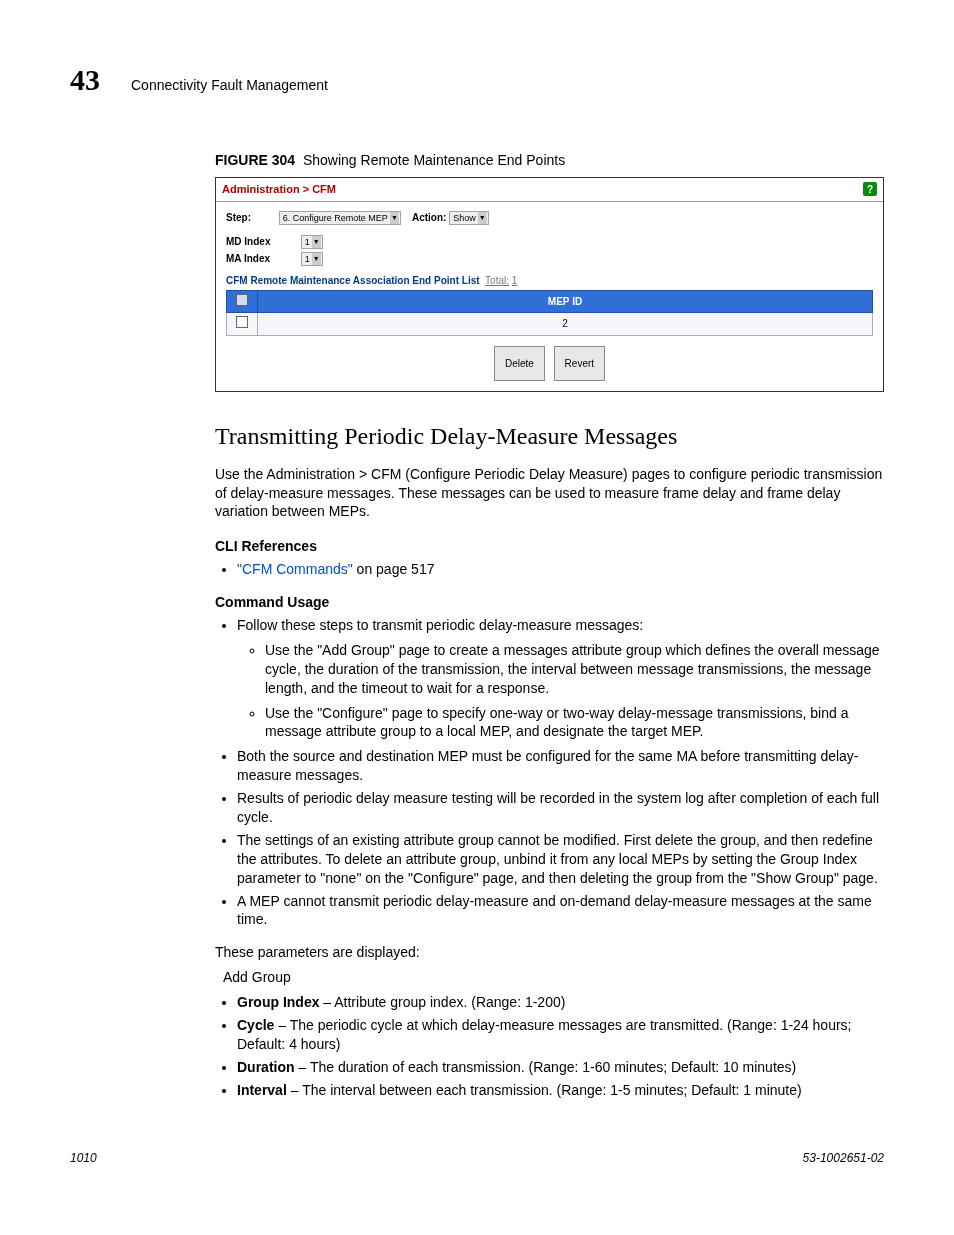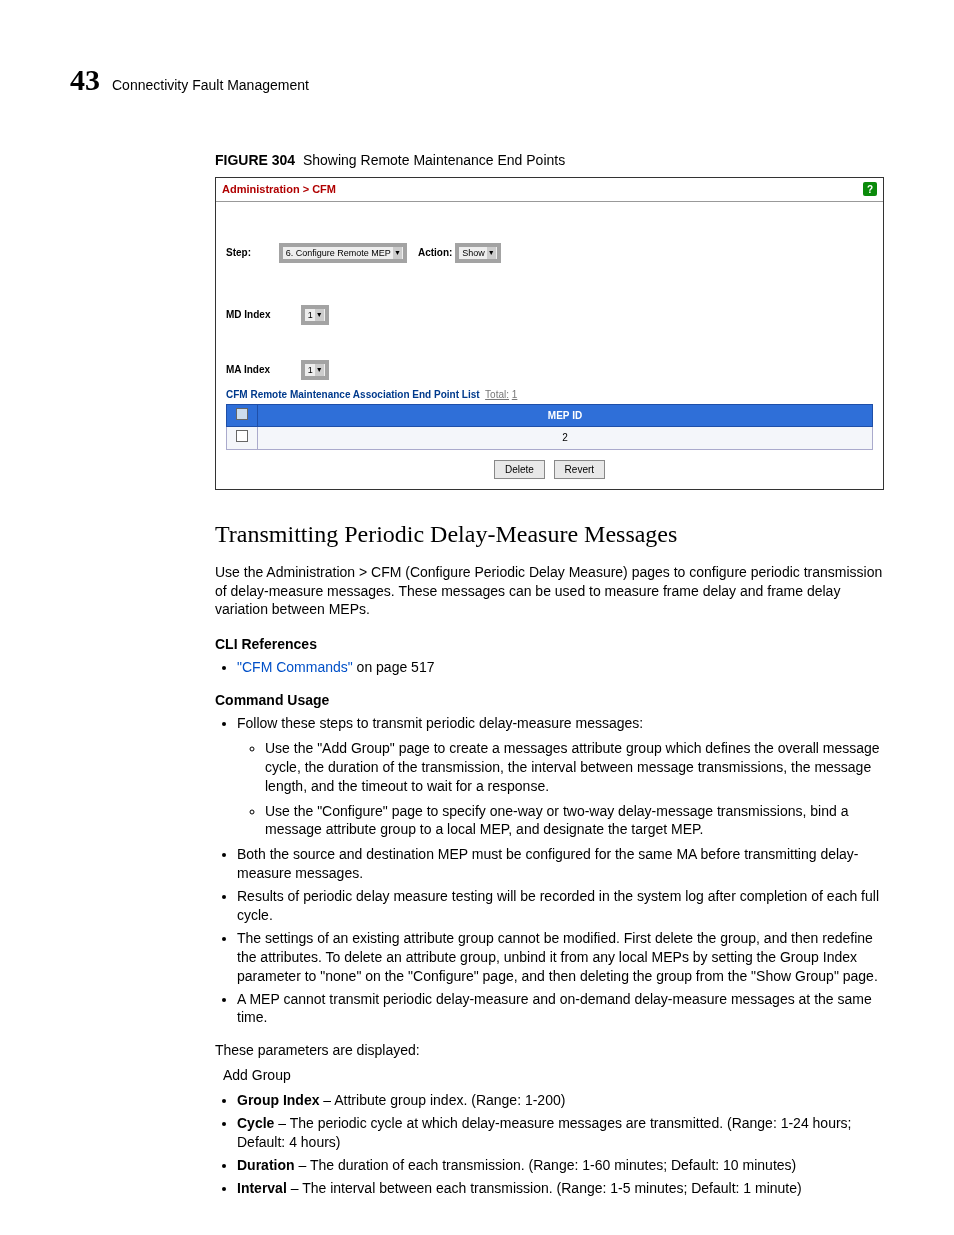--- a/index.html
+++ b/index.html
@@ -9,20 +9,21 @@
     margin: 0;
     padding: 60px 70px 40px 70px;
     width: 954px;
     box-sizing: border-box;
     line-height: 1.35;
   }
   .page-header {
     display: flex;
     align-items: baseline;
     margin-bottom: 50px;
+    gap: 19px;
   }
   .chapter-number {
     font-size: 30px;
     font-weight: bold;
     margin-right: 12px;
     font-family: Georgia, 'Times New Roman', serif;
   }
   .chapter-title {
     font-size: 14px;
   }
@@ -51,37 +52,37 @@
   .breadcrumb-text { color: #b00000; font-weight: bold; font-size: 11px; }
   .help-icon {
     width: 14px; height: 14px; background:#0a8a0a; color:#fff;
     display:flex; align-items:center; justify-content:center;
     font-weight:bold; border-radius:2px; font-size:10px;
   }
   .figure-body { padding: 6px 10px 10px 10px; background:#fff; }
   .row-line { margin: 3px 0; }
   .row-line .lbl { display:inline-block; width:50px; font-weight:bold; }
   .dd {
-    display:inline-block; border:4px solid #a3a3a3; background:#eee;
-    font-size:9px; padding:0 12px 0 3px; position:relative; line-height:12px; height:12px;margin-top:32px;
+    display:inline-block; border:1px solid #a3a3a3; background:#eee;
+    font-size:9px; padding:0 12px 0 3px; position:relative; line-height:12px; height:12px;
   }
   .dd::after{
     content:"▼"; position:absolute; right:1px; top:0; font-size:7px;
     background:#ccc; padding:0 1px;
   }
   .list-title { color:#003a8c; font-weight:bold; margin-top:8px; font-size:10px;}
   .total { color:#777; font-weight:normal;text-decoration:underline; }
   table.data { width:100%; border-collapse:collapse; margin-top:2px;}
   table.data th { background:#2f6fd8; color:#fff; font-size:10px; padding:3px 4px; border:1px solid #1f4fa8;}
   table.data th.chk { width:22px; background:#2f6fd8;}
   table.data td { border:1px solid #aac; text-align:center; font-size:10px; padding:3px 4px; background:#f4f6fa;}
   .chkbox { width:10px; height:10px; border:1px solid #666; display:inline-block; background:#fff;}
   .btnrow { text-align:center; margin-top:10px;}
   .btn { display:inline-block; border:1px solid #888; background:#e8e8e8;
-    font-size:10px; padding:2px 10px; margin:0 3px;}
+    font-size:10px; padding:10px 10px; margin:0 3px;}
   h2.section {
     font-family: Georgia, 'Times New Roman', serif;
     font-weight: normal;
     font-size: 24px;
     margin: 20px 0 12px 0;
   }
   p.body { margin: 0 0 16px 0; }
   .subhead { font-weight: bold; margin: 10px 0 4px 0; }
   ul.top { margin: 2px 0 14px 0; padding-left: 22px; }
   ul.top > li { margin: 4px 0; }

